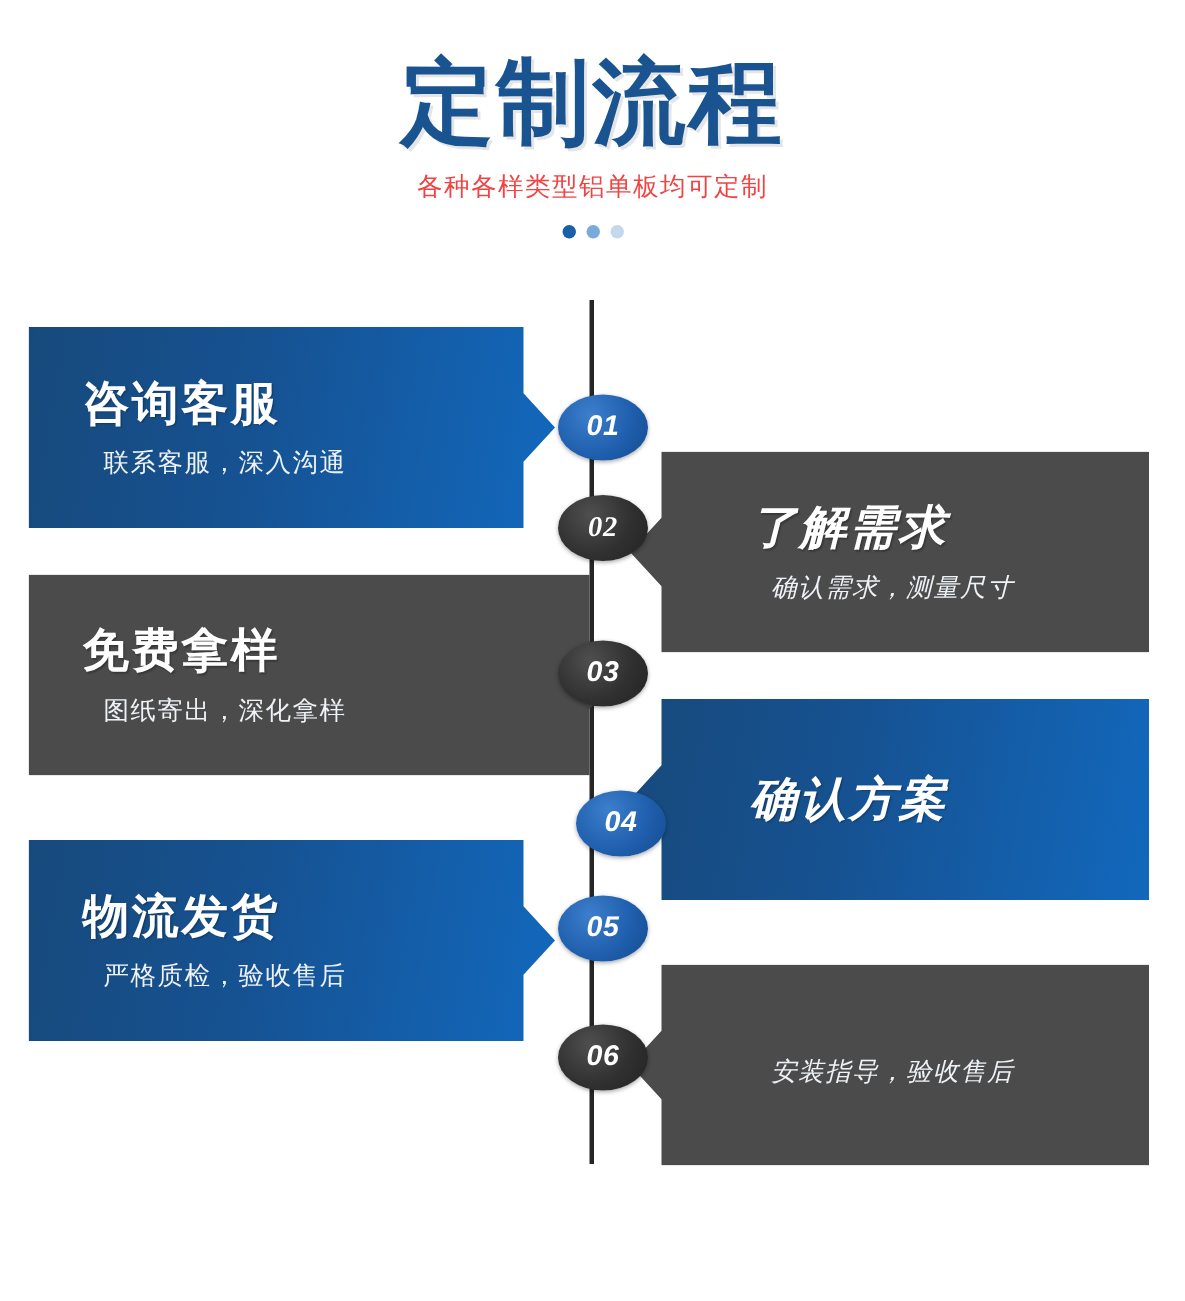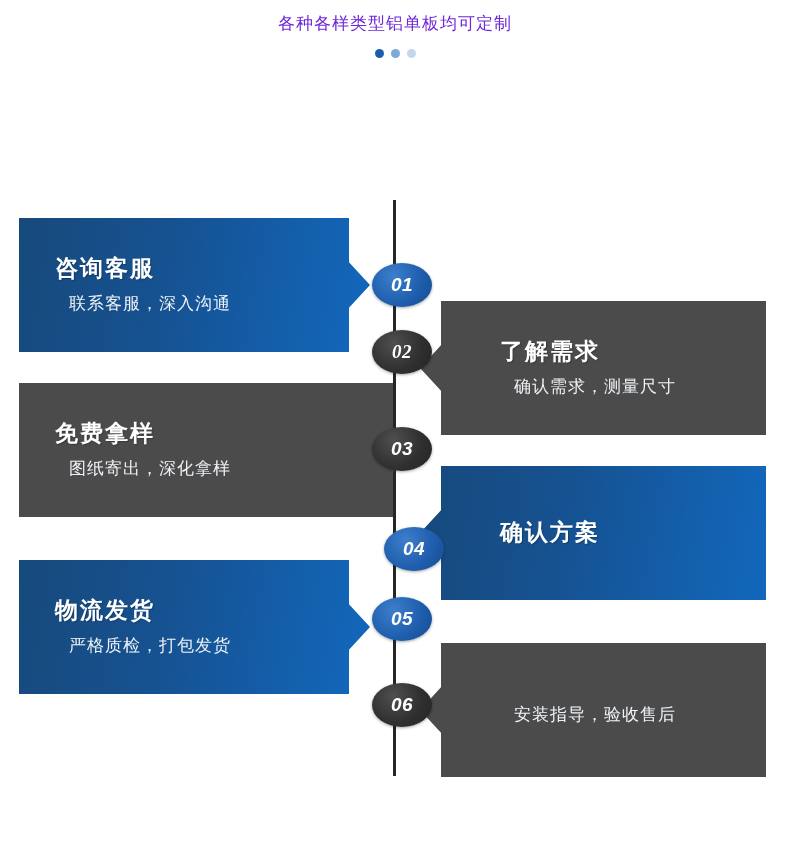--- a/index.html
+++ b/index.html
@@ -31,21 +31,21 @@
     line-height: 1.05;
     font-weight: 700;
     color: #1a5490;
     letter-spacing: 2px;
     text-shadow: 2px 2px 0 rgba(0,0,0,0.10);
   }
   .page-subtitle {
     margin: 0;
     padding-top: 12px;
     font-size: 17px;
-    color: #6d28d9;
+    color: #ef4444;
     letter-spacing: 1px;
     font-weight: 400;
   }
   .dots {
     margin: 0 auto;
     padding-top: 14px;
     display: flex;
     justify-content: center;
     gap: 7px;
   }
@@ -135,35 +135,36 @@
     text-align: left;
     clip-path: polygon(
       21px 0,
       100% 0,
       100% 100%,
       21px 100%,
       21px 67%,
       0 50%,
       21px 33%
     );
+    font-style: italic;
   }
 
   .step.blue.left .inner {
     background: linear-gradient(100deg, #174a7c 0%, #165190 40%, #1268bd 100%);
   }
   .step.blue.right .inner {
     background: linear-gradient(100deg, #174a7c 0%, #165190 40%, #1268bd 100%);
   }
   .step.gray .inner {
     background: #4b4b4b;
   }
 
   .step-title {
     margin: 0;
-    font-size: 23px;
+    font-size: 31px;
     font-weight: 700;
     color: #ffffff;
     letter-spacing: 2px;
     line-height: 1.2;
     text-shadow: 1px 1px 1px rgba(0,0,0,0.25);
   }
   .step.right .step-title { padding-left: 18px; }
   .step-desc {
     margin: 0;
     padding-top: 9px;
@@ -172,20 +173,21 @@
     letter-spacing: 1px;
     font-weight: 400;
   }
   .step.left .step-desc { padding-left: 14px; }
   .step.right .step-desc { padding-left: 32px; }
 </style>
 </head>
 <body>
 
 <div class="header">
+  <h1 class="page-title">定制流程</h1>
   <p class="page-subtitle">各种各样类型铝单板均可定制</p>
   <div class="dots">
     <span class="dot d1"></span>
     <span class="dot d2"></span>
     <span class="dot d3"></span>
   </div>
 </div>
 
 <div class="timeline-line"></div>
 
@@ -216,21 +218,21 @@
 <div class="step right blue" style="top:466px;">
   <div class="inner">
     <h2 class="step-title">确认方案</h2>
   </div>
 </div>
 <div class="badge blue" style="top:527px;margin-left:12px;">04</div>
 
 <div class="step left blue" style="top:560px;">
   <div class="inner">
     <h2 class="step-title">物流发货</h2>
-    <p class="step-desc">严格质检，打包发货</p>
+    <p class="step-desc">严格质检，验收售后</p>
   </div>
 </div>
 <div class="badge blue" style="top:597px;">05</div>
 
 <div class="step right gray" style="top:643px;">
   <div class="inner">
     <p class="step-desc">安装指导，验收售后</p>
   </div>
 </div>
 <div class="badge gray" style="top:683px;text-align:right;">06</div>

